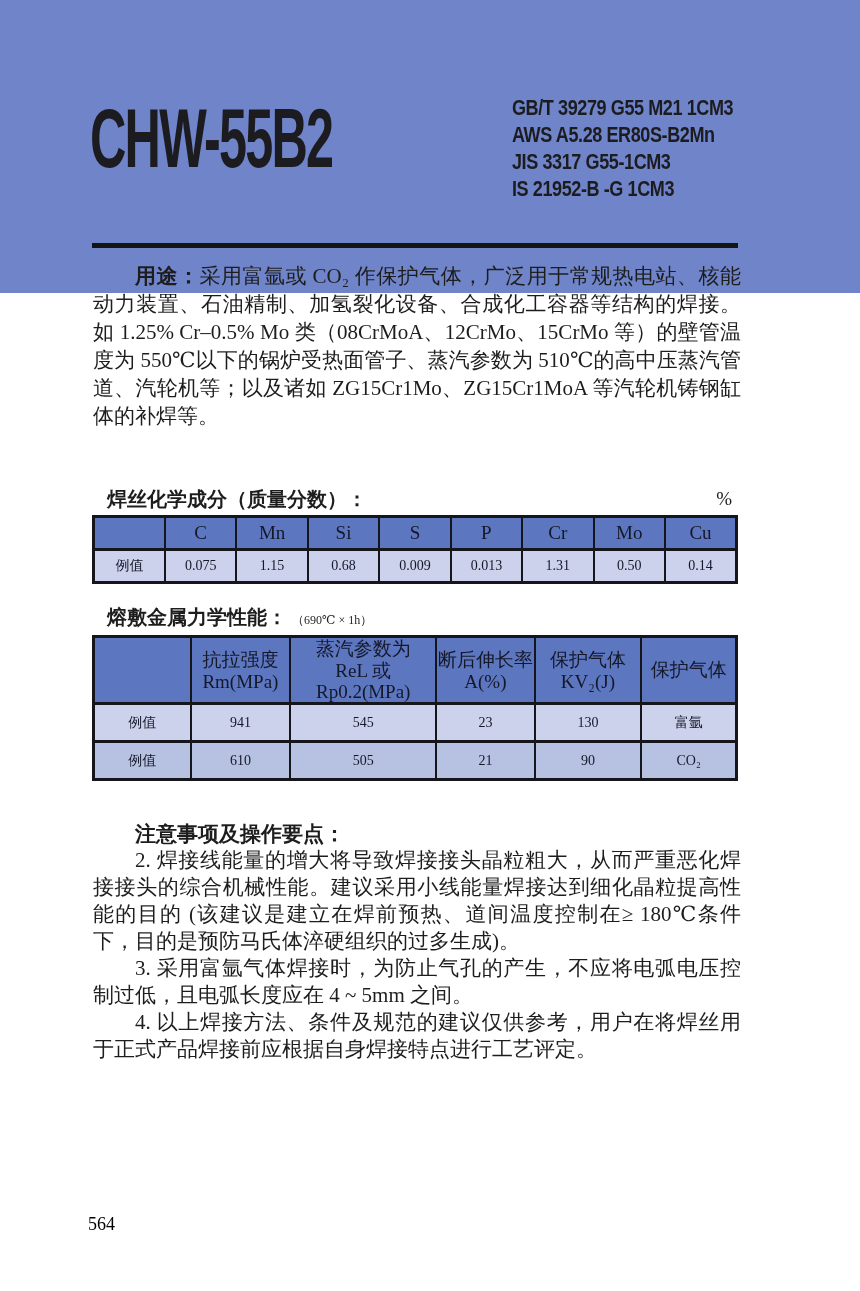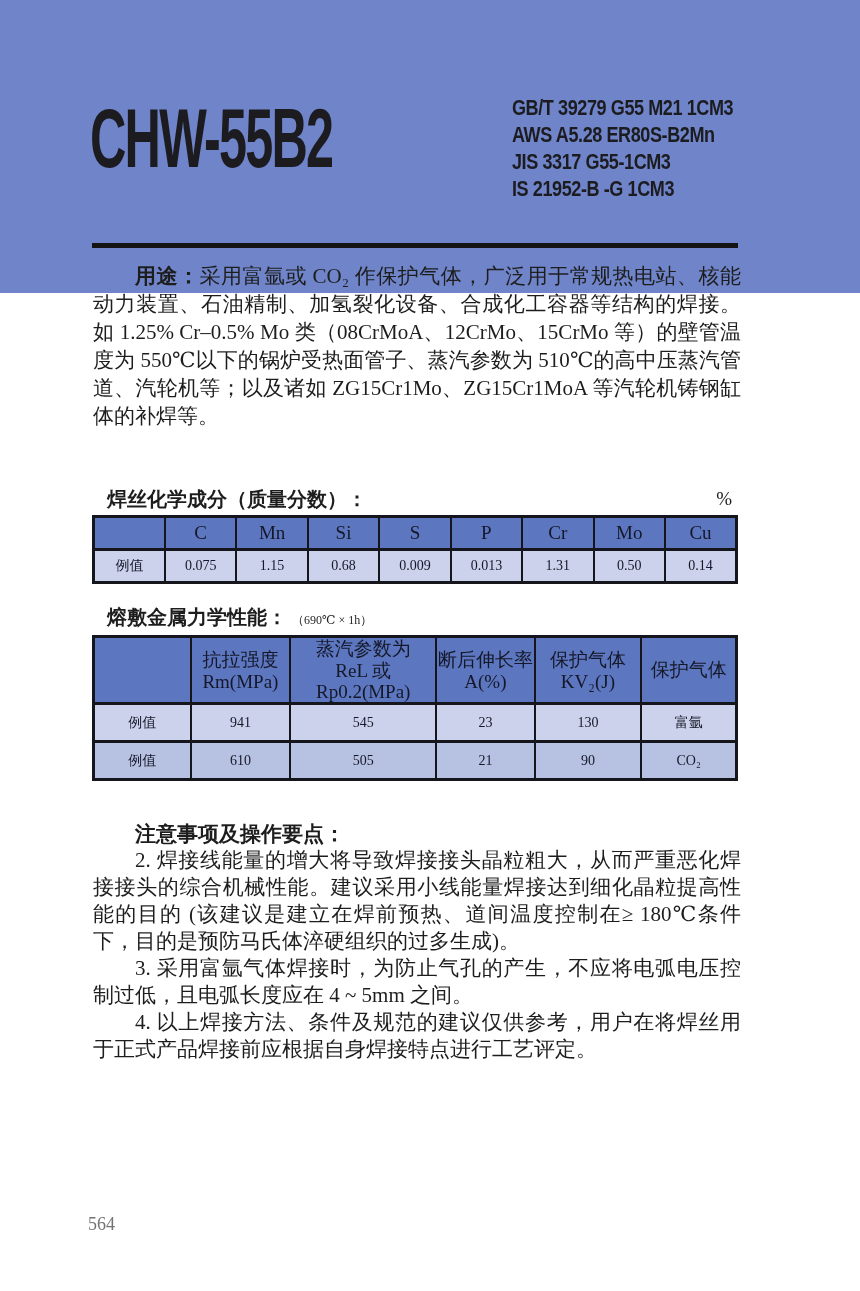--- a/index.html
+++ b/index.html
@@ -52,21 +52,21 @@
   #mech-table tr.r1 td{background:#ccd2ec;border-bottom-width:3px;}
   #mech-table tr.r2 td{background:#b7c1e2;}
 
   
   .notes{position:absolute;left:93px;top:776px;width:648px;
          font-size:21px;line-height:27px;text-align:justify;margin-top:44px;}
   .notes p{margin:0;text-indent:2em;}
   .notes-head{font-family:"Liberation Sans","DejaVu Sans",sans-serif;
               font-weight:bold;text-align:left;}
 
-  .pageno{position:absolute;left:88px;top:1214px;font-size:18px;color:#737373;}
+  .pageno{position:absolute;left:88px;top:1214px;font-size:18px;color:#000000;}
 </style>
 </head>
 <body>
 
 <div>
 
   <header class="hero">
     <div class="product">CHW-55B2</div>
     <div class="standards">
       <div>GB/T 39279 G55 M21 1CM3</div>

